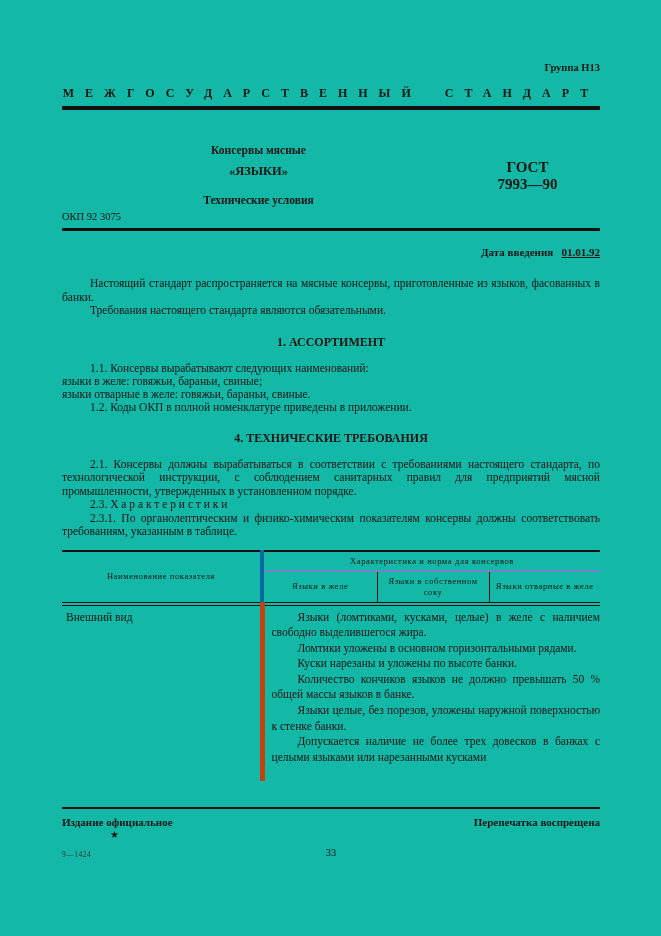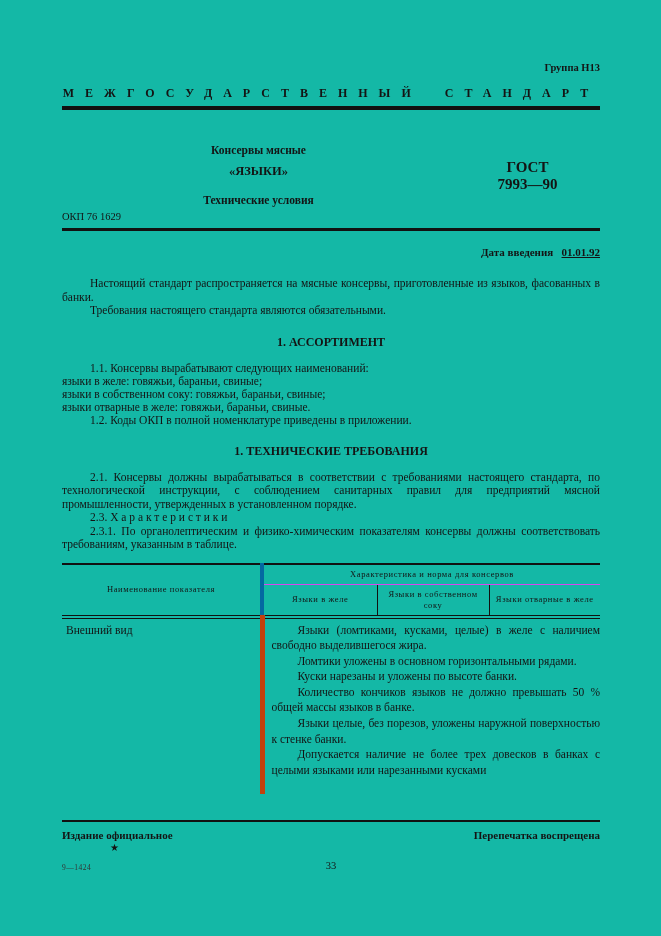--- a/index.html
+++ b/index.html
@@ -85,44 +85,43 @@
         <div class="t-line1">Консервы мясные</div>
         <div class="t-line2">«ЯЗЫКИ»</div>
         <div class="t-line3">Технические условия</div>
       </div>
       <div class="gost-block">
         <div>ГОСТ</div>
         <div>7993—90</div>
       </div>
     </div>
 
-    <div class="okp">ОКП 76 1629</div>
+    <div class="okp">ОКП 92 3075</div>
     <div class="rule-mid"></div>
 
     <div class="date-line">
       <span>Дата введения</span>
       <span>&nbsp;</span>
       <span class="u">01.01.92</span>
     </div>
 
     <div class="intro">
       <p class="body-text indent">Настоящий стандарт распространяется на мясные консервы, приготовленные из языков, фасованных в банки.</p>
       <p class="body-text indent">Требования настоящего стандарта являются обязательными.</p>
     </div>
 
     <div class="sec-heading">1. АССОРТИМЕНТ</div>
     <div>
       <div class="plain-line pad-line">1.1. Консервы вырабатывают следующих наименований:</div>
       <div class="plain-line">языки в желе: говяжьи, бараньи, свиные;</div>
-      <div class="plain-line">языки в собственном соку: говяжьи, бараньи, свиные;</div>
       <div class="plain-line">языки отварные в желе: говяжьи, бараньи, свиные.</div>
       <div class="plain-line pad-line">1.2. Коды ОКП в полной номенклатуре приведены в приложении.</div>
     </div>
 
-    <div class="sec-heading">1. ТЕХНИЧЕСКИЕ ТРЕБОВАНИЯ</div>
+    <div class="sec-heading">4. ТЕХНИЧЕСКИЕ ТРЕБОВАНИЯ</div>
     <div class="sec2">
       <p class="body-text indent">2.1. Консервы должны вырабатываться в соответствии с требованиями настоящего стандарта, по технологической инструкции, с соблюдением санитарных правил для предприятий мясной промышленности, утвержденных в установленном порядке.</p>
       <p class="body-text indent">2.3.  Х а р а к т е р и с т и к и</p>
       <p class="body-text indent">2.3.1. По органолептическим и физико-химическим показателям консервы должны соответствовать требованиям, указанным в таблице.</p>
     </div>
 
     <table class="gost">
       <colgroup>
         <col style="width:200px">
           <col style="width:115px">

